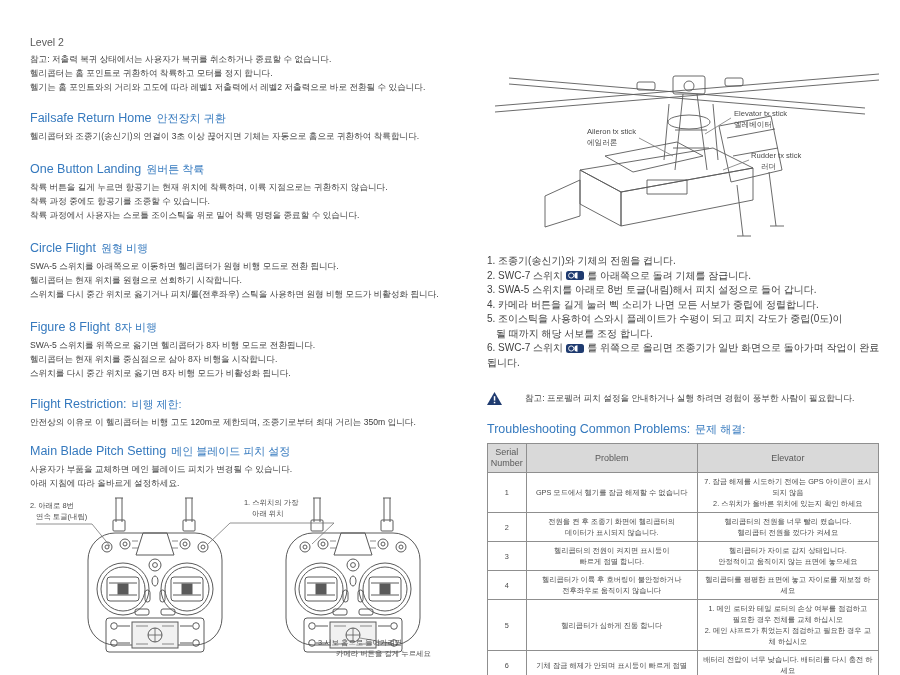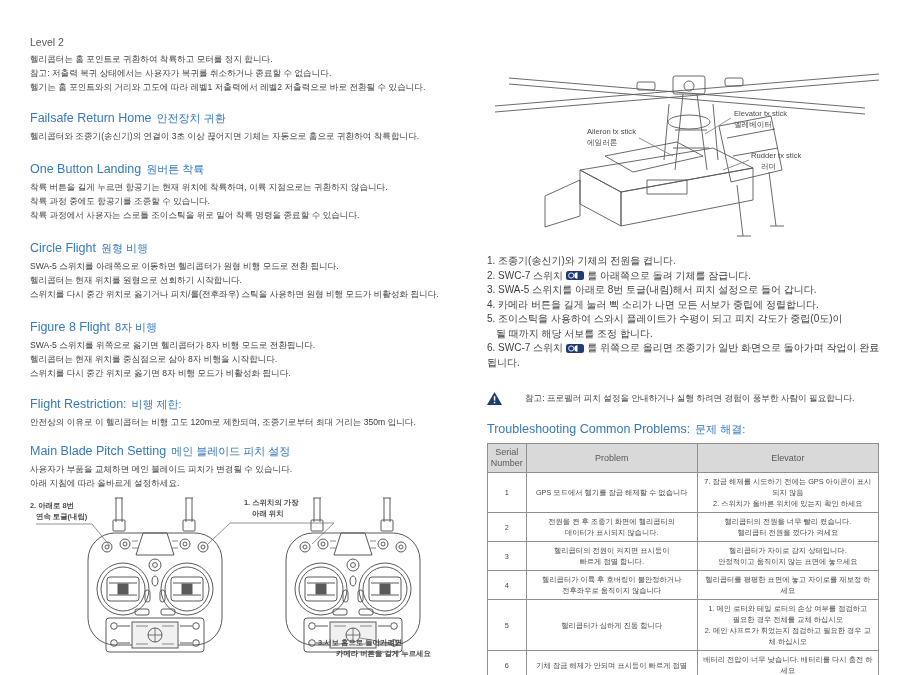--- a/index.html
+++ b/index.html
@@ -11,21 +11,21 @@
 
   .lvl-title{font-size:10.5px;color:#595959;margin-bottom:4px;}
   .bl{font-size:8.6px;line-height:14px;color:#404040;}
   .sec{margin-top:14px;}
   .sec .h{margin-bottom:3px;}
   .h-en{font-size:12.5px;color:#3579be;}
   .h-ko{font-size:11px;color:#3579be;margin-left:5px;}
   .mt16{margin-top:16px;} .mt12{margin-top:12px;}
 
   .fig-left{position:relative;width:427px;height:168px;margin-top:4px;}
-  .fig-label{position:absolute;font-size:7.4px;line-height:11px;color:#4a4a4a;font-weight:bold;}
+  .fig-label{position:absolute;font-size:7.4px;line-height:11px;color:#4a4a4a;}
 
   .heli-fig{position:relative;width:396px;height:228px;}
   .heli-label{position:absolute;font-size:7.6px;line-height:11px;color:#4a4a4a;}
 
   .steps{margin-top:6px;}
   .step{font-size:10px;line-height:14.5px;color:#404040;}
   .step .cont{display:block;padding-left:9px;}
   .swc-icon{display:inline-block;vertical-align:middle;margin:0 3px;}
 
   .note-row{margin-top:22px;display:flex;align-items:flex-end;gap:23px;}
@@ -45,22 +45,22 @@
 </style>
 </head>
 <body>
 
 <div class="sheet">
 
   <div class="col col-left">
 
     <div>
       <div class="lvl-title">Level 2</div>
+      <div class="bl">참고: 저출력 복귀 상태에서는 사용자가 복귀를 취소하거나 종료할 수 없습니다.</div>
       <div class="bl">헬리콥터는 홈 포인트로 귀환하여 착륙하고 모터를 정지 합니다.</div>
-      <div class="bl">참고: 저출력 복귀 상태에서는 사용자가 복귀를 취소하거나 종료할 수 없습니다.</div>
       <div class="bl">헬기는 홈 포인트와의 거리와 고도에 따라 레벨1 저출력에서 레벨2 저출력으로 바로 전환될 수 있습니다.</div>
     </div>
 
     <div class="sec">
       <div class="h">
         <span class="h-en">Failsafe Return Home</span><span class="h-ko">안전장치 귀환</span>
       </div>
       <div class="bl">헬리콥터와 조종기(송신기)의 연결이 3초 이상 끊어지면 기체는 자동으로 홈으로 귀환하여 착륙합니다.</div>
     </div>
 

